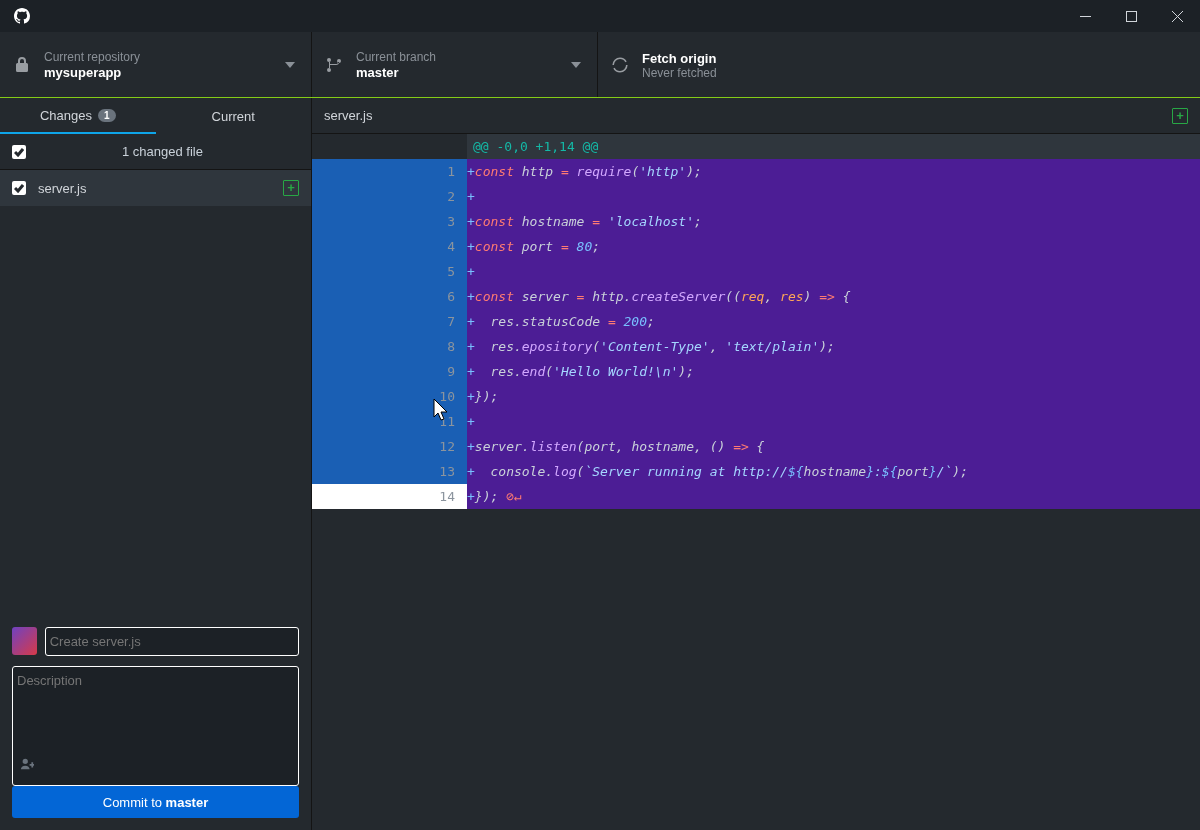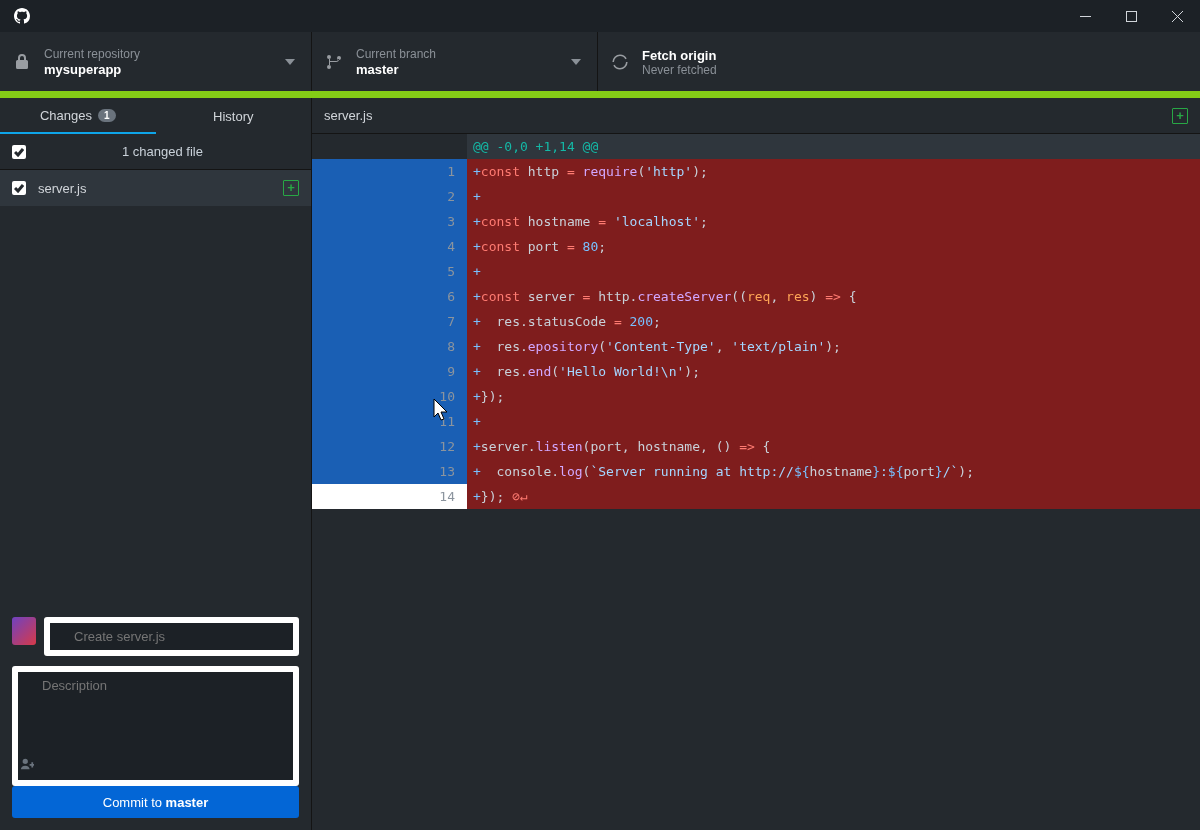--- a/index.html
+++ b/index.html
@@ -11,21 +11,21 @@
   
   .titlebar{height:32px;background:#1c2126;display:flex;align-items:center;padding-left:14px;}
   .logo{width:16px;height:16px;fill:#fff;margin-right:24px;flex-shrink:0;}
   .menubar{display:flex;gap:26px;}
   .menubar span{color:#d1d5da;font-size:13px;cursor:default;}
   .menubar span u{text-decoration:underline;}
   .winctrls{margin-left:auto;display:flex;}
   .winbtn{width:46px;height:32px;display:flex;align-items:center;justify-content:center;cursor:default;}
   .winbtn svg{width:11px;height:11px;stroke:#d1d5da;stroke-width:1;fill:none;}
   
-  .toolbar{height:66px;background:#24292e;display:flex;border-bottom:7px solid #84cc16;}
+  .toolbar{height:66px;background:#24292e;display:flex;border-bottom:1px solid #84cc16;}
   .tseg{display:flex;align-items:center;padding:0 14px;border-right:1px solid #141414;cursor:default;position:relative;}
   .tseg.repo{width:312px;}
   .tseg.branch{width:286px;}
   .tseg .ticon{width:16px;height:16px;fill:#999da2;margin-right:14px;flex-shrink:0;}
   .tseg .tlabel{font-size:12px;color:#8a9097;}
   .tseg .tvalue{font-size:13px;color:#fff;font-weight:600;margin-top:1px;}
   .tseg .tchev{position:absolute;right:16px;top:50%;transform:translateY(-50%);width:10px;height:6px;fill:#8a9097;}
   
   .sidebar{position:absolute;left:0;top:98px;width:312px;bottom:0;background:#24292e;border-right:1px solid #141414;display:flex;flex-direction:column;}
   .tabs{height:36px;display:flex;}
@@ -36,40 +36,40 @@
   .cbx{width:14px;height:14px;background:#fff;border-radius:2px;display:flex;align-items:center;justify-content:center;flex-shrink:0;}
   .cbx svg{width:10px;height:10px;stroke:#24292e;stroke-width:3;fill:none;}
   .summarytxt{flex:1;text-align:center;color:#c9d1d9;}
   .filerow{height:36px;display:flex;align-items:center;padding:0 12px;gap:12px;background:#2f363d;}
   .filerow .fname{flex:1;color:#d1d5da;}
   .addicon{width:16px;height:16px;border:1px solid #28a745;color:#28a745;font-size:13px;line-height:13px;text-align:center;font-weight:bold;border-radius:1px;}
   
   .commitpanel{margin-top:auto;padding:12px;}
   .cmrow{display:flex;gap:8px;margin-bottom:10px;}
   .avatar{width:28px;height:28px;border-radius:3px;background:linear-gradient(135deg,#6f42c1,#d73a49);}
-  .summaryinput,.descinput{background:#1c2126;border:6px solid #ffffff;border-radius:3px;padding:6px 24px;color:#6a737d;font-size:13px;width:100%;font-family:inherit;}
+  .summaryinput,.descinput{background:#1c2126;border:1px solid #ffffff;border-radius:3px;padding:6px 4px;color:#6a737d;font-size:13px;width:100%;font-family:inherit;}
   .descinput{height:120px;resize:none;}
   .coauthor{margin-top:-32px;margin-left:8px;margin-bottom:12px;}
   .coauthor svg{width:14px;height:14px;fill:#6a737d;}
   .commitbtn{width:100%;height:32px;background:#0366d6;border:none;border-radius:3px;color:#fff;font-size:13px;cursor:default;}
   .commitbtn b{font-weight:700;}
   
   .diff{position:absolute;left:312px;top:98px;right:0;bottom:0;background:#24292e;}
   .diffhdr{height:36px;display:flex;align-items:center;padding:0 12px;font-size:13px;color:#d1d5da;border-bottom:1px solid #141414;}
   .diffhdr .addicon{margin-left:auto;}
   .codearea{font-family:Consolas,Menlo,monospace;font-size:13px;line-height:25px;}
   .hunk{display:flex;}
   .gut{width:155px;display:flex;flex-shrink:0;}
   .gold{width:77px;}.gnew{width:78px;text-align:right;padding-right:12px;color:#8b949e;}
   .hunk .gut{background:#24292e;}
   .hunk .codeline{flex:1;background:#2f363d;color:#14b8a6;padding-left:6px;}
   .row{display:flex;height:25px;}
   .row .gut{background:#1a5fb4;}
   .row.last .gut{background:#ffffff;}
-  .row .codeline{flex:1;background:#7f1d1d;padding-left:6px;white-space:pre;}
+  .row .codeline{flex:1;background:#4c1d95;padding-left:0;white-space:pre;font-style:italic;}
   .pl{color:#79c0ff;}
   .kw{color:#ff7b72;}
   .st{color:#a5d6ff;}
   .fn{color:#d2a8ff;}
   .va{color:#ffa657;}
   .nm{color:#79c0ff;}
   .pln{color:#c9d1d9;}
   .nonl{color:#ff7b72;}
   .cursor{position:absolute;left:430px;top:398px;pointer-events:none;}
   .cursor svg{width:20px;height:24px;fill:#fff;stroke:#000;stroke-width:1;}
@@ -137,21 +137,21 @@
   </div>
 </div>
 
 <div class="sidebar">
   <div class="tabs">
     <div class="tab active">
       <span>Changes</span>
       <span class="badge">1</span>
     </div>
     <div class="tab">
-      <span>History</span>
+      <span>Current</span>
     </div>
   </div>
   <div class="summaryrow">
     <div class="cbx">
         <svg viewBox="0 0 10 10">
           <polyline points="1,5 4,8 9,2"></polyline>
         </svg>
       </div>
     <div class="summarytxt">1 changed file</div>
   </div>

